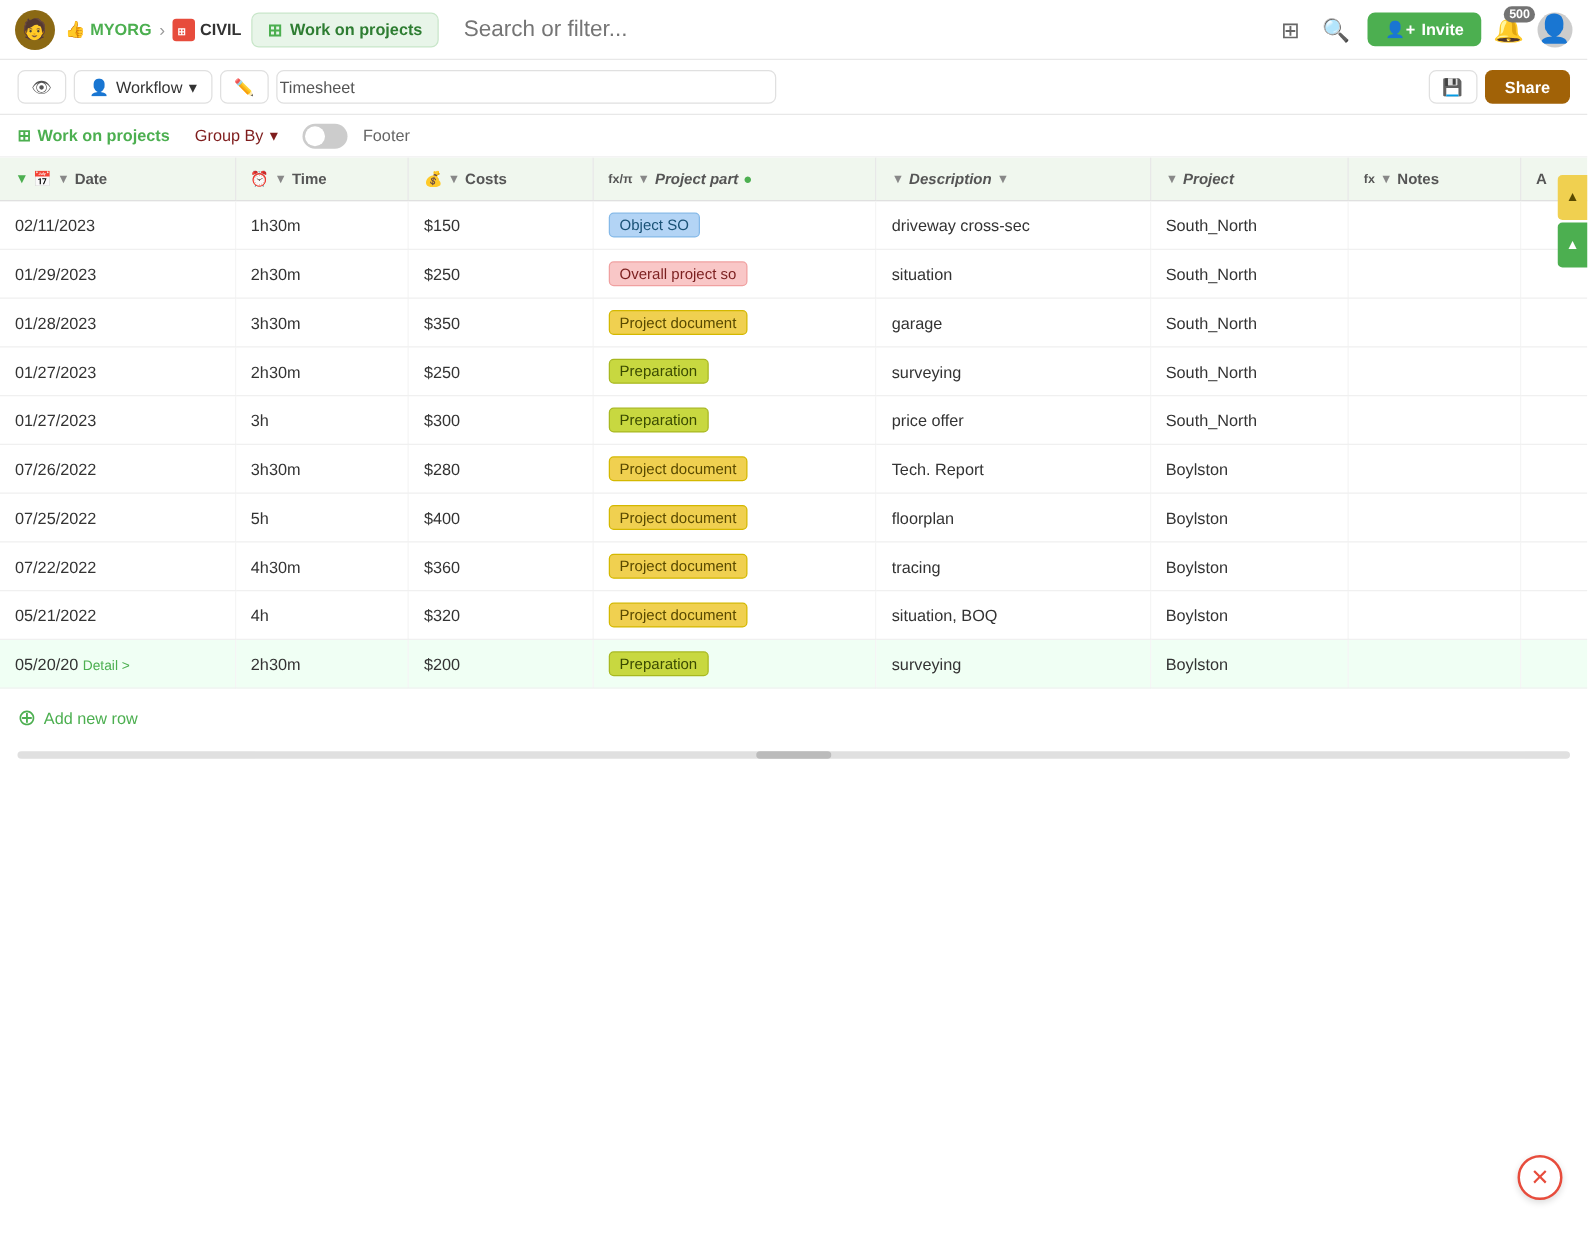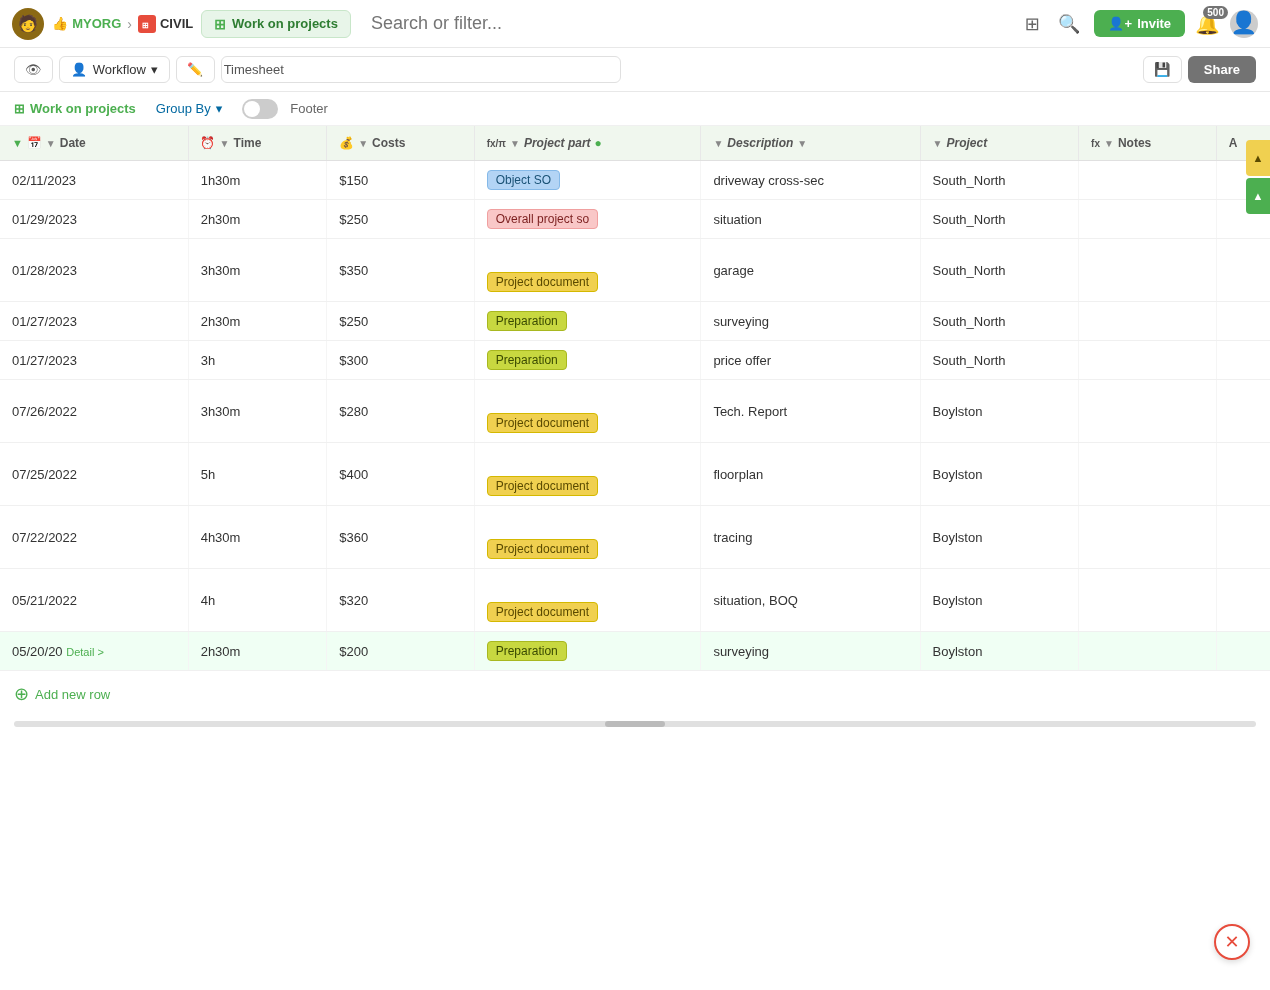--- a/index.html
+++ b/index.html
@@ -56,33 +56,33 @@
     .workflow-btn {
       border: 1px solid #e0e0e0; border-radius: 6px; padding: 5px 12px;
       cursor: pointer; background: #fff; font-size: 13px; display: flex; align-items: center; gap: 5px; color: #333; font-weight: 500;
     }
     .timesheet-input {
       flex: 1; border: 1px solid #e0e0e0; border-radius: 6px; padding: 5px 2px;
       font-size: 13px; color: #555; outline: none; max-width: 400px;
     }
     .save-icon-btn { border: 1px solid #e0e0e0; border-radius: 6px; padding: 5px 10px; cursor: pointer; background: #fff; }
     .share-btn {
-      background: #737373; color: #fff; border: none; border-radius: 6px;
+      background: #a16207; color: #fff; border: none; border-radius: 6px;
       padding: 6px 16px; cursor: pointer; font-weight: 600; font-size: 13px;
     }
     .spacer { flex: 1; }
 
     
     .subbar {
       display: flex; align-items: center; padding: 6px 14px; gap: 12px;
       border-bottom: 1px solid #f0f0f0; background: #fff;
     }
     .subbar-title { color: #4CAF50; font-weight: 600; font-size: 13px; display: flex; align-items: center; gap: 5px; cursor: pointer; }
     .group-by-btn {
-      display: flex; align-items: center; gap: 5px; color: #0369a1; font-size: 13px;
+      display: flex; align-items: center; gap: 5px; color: #7f1d1d; font-size: 13px;
       cursor: pointer; padding: 3px 8px; border-radius: 4px;
     }
     .toggle-switch {
       width: 36px; height: 20px; background: #ccc; border-radius: 10px;
       position: relative; cursor: pointer; display: inline-block;
     }
     .toggle-switch::after {
       content: ''; width: 16px; height: 16px; background: #fff;
       border-radius: 50%; position: absolute; top: 2px; left: 2px; transition: .2s;
     }
@@ -104,21 +104,21 @@
     }
     td:last-child { border-right: none; }
     tr.highlighted td { background: #f0fff4; }
 
     .tag {
       display: inline-block; border-radius: 4px; padding: 2px 8px;
       font-size: 12px; font-weight: 500;
     }
     .tag-blue { background: #b3d4f5; color: #1a5276; border: 1px solid #85b9e8; }
     .tag-pink { background: #f9c7c7; color: #7b1f1f; border: 1px solid #f0a0a0; }
-    .tag-yellow { background: #f0d050; color: #5a4a00; border: 1px solid #d4b800; margin-top: 24px; }
+    .tag-yellow { background: #f0d050; color: #5a4a00; border: 1px solid #d4b800; }
     .tag-olive { background: #c8d840; color: #3a4a00; border: 1px solid #a8b820; }
 
     .detail-link { color: #4CAF50; font-size: 11px; cursor: pointer; text-decoration: none; margin-top: 32px; }
 
     
     .col-header { display: flex; align-items: center; gap: 4px; }
     .filter-icon { font-size: 10px; color: #888; }
     .sort-icon { color: #4CAF50; font-size: 11px; }
 
     

